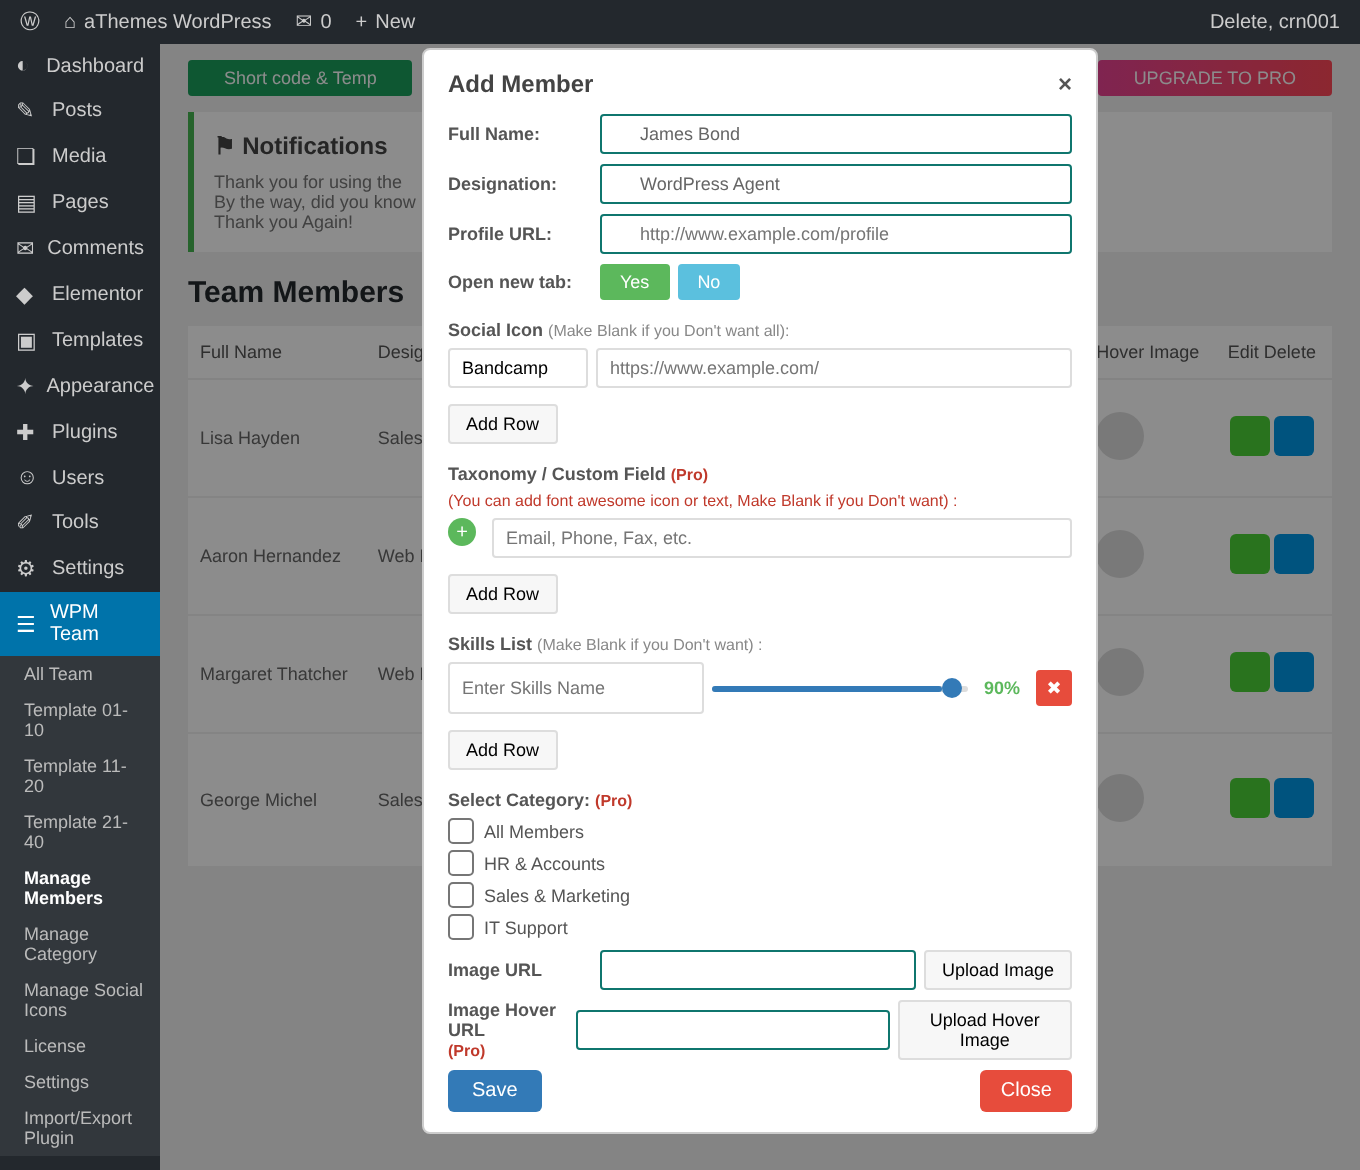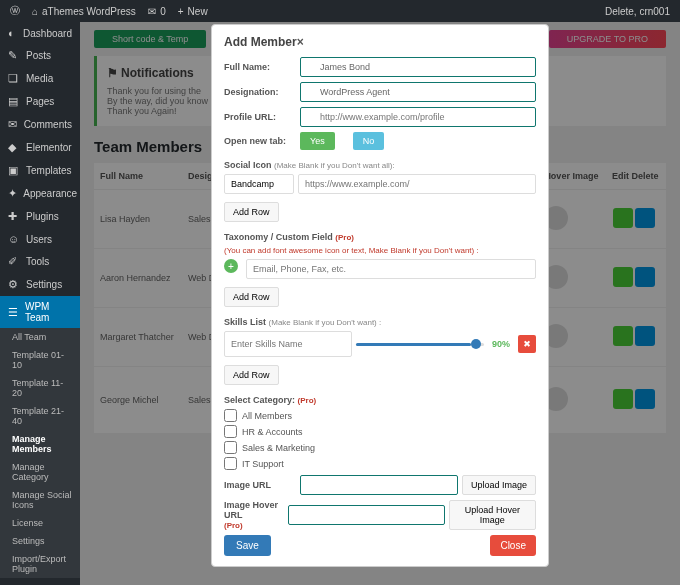--- a/index.html
+++ b/index.html
@@ -17,31 +17,31 @@
 .submenu .active{color:#fff;font-weight:600}
 .submenu .orange{color:#d98500}
 .content{flex:1;background:#f1f1f1;padding:0 14px;overflow:hidden;position:relative}
 .topbar{display:flex;gap:4px;margin:8px 0}
 .btn-green{background:#1a9e5c;color:#fff;padding:4px 18px;border-radius:2px;font-size:9px}
 .btn-pro{background:linear-gradient(90deg,#e84393,#ff4757);color:#fff;padding:4px 18px;border-radius:2px;font-size:9px}
 .notice{background:#fff;padding:10px;font-size:9px;color:#777;border-left:3px solid #46b450}
 .notice h4{color:#444;font-size:12px;margin-bottom:6px}
 .pagehead{font-size:15px;color:#23282d;margin:12px 0 8px}
 table{width:100%;background:#fff;border-collapse:collapse;font-size:9px}
-th{text-align:left;padding:8px 6px;color:#555;border-bottom:1px solid #eee;font-weight:700}
+th{text-align:left;padding:8px 6px;color:#555;border-bottom:1px solid #eee;font-weight:400}
 td{padding:16px 6px;color:#666;border-bottom:1px solid #f0f0f0;vertical-align:middle}
 .badge{display:inline-block;background:#1a9e5c;color:#fff;padding:2px 6px;border-radius:2px;margin:1px;font-size:8px}
 .change-order{background:#1a9e5c;color:#fff;padding:3px 8px;border-radius:2px;font-size:8px;display:inline-block;margin-top:4px}
 .avatar{width:24px;height:24px;border-radius:50%;background:#ddd;display:inline-block}
 .sq{width:20px;height:20px;border-radius:3px;display:inline-block;margin:1px}
 .sq-g{background:#4cd137}.sq-b{background:#0097e6}
 
 .overlay{position:absolute;inset:0;background:rgba(0,0,0,0.45);display:flex;justify-content:center;align-items:flex-start;padding-top:2px}
 .modal{background:#fff;width:338px;border-radius:4px;padding:10px 12px;max-height:560px;overflow-y:auto;border:1px solid #ccc}
-.modal h3{font-size:12px;color:#444;margin-bottom:8px;display:flex;justify-content:flex-start}
+.modal h3{font-size:12px;color:#444;margin-bottom:8px;display:flex;justify-content:space-between}
 .modal h3 .x{cursor:pointer;color:#555}
 .row{display:flex;align-items:center;margin:5px 0;font-size:9px;color:#555}
 .row label{width:76px;color:#555;font-weight:600}
 .row input[type=text]{flex:1;border:1px solid #0f766e;padding:4px 19px;border-radius:2px;font-size:9px;color:#666}
 .pill{padding:4px 10px;font-size:9px;color:#fff;border:none;border-radius:2px;cursor:pointer}
 .p-link{background:#5cb85c}.p-pop{background:#5bc0de}.p-none{background:#5cb85c}
 .p-yes{background:#5cb85c}.p-no{background:#5bc0de}
 .sec-head{font-size:9px;color:#555;font-weight:700;margin:10px 0 4px}
 .sec-head .hint{font-weight:400;color:#888;font-size:8px}
 .sec-head .pro{color:#c0392b;font-size:8px}
@@ -230,21 +230,21 @@
             <label>Designation:</label>
             <input type="text" value="WordPress Agent" style="">
           </div>
         <div class="row">
             <label>Profile URL:</label>
             <input type="text" placeholder="http://www.example.com/profile" style="">
           </div>
         <div class="row">
             <label>Open new tab:</label>
           <button class="pill p-yes">Yes</button>
-          <button class="pill p-no" style="margin-left:18px">No</button>
+          <button class="pill p-no" style="margin-left:4px">No</button>
         </div>
 
         <div class="sec-head"><span>Social Icon</span> <span class="hint">(Make Blank if you Don't want all):</span></div>
         <div class="twoinput">
           <input type="text" style="max-width: 70px;" value="Bandcamp">
           <input type="text" placeholder="https://www.example.com/" style="">
         </div>
         <button class="addrow">Add Row</button>
 
         <div class="sec-head"><span>Taxonomy / Custom Field</span> <span class="pro">(Pro)</span></div>

